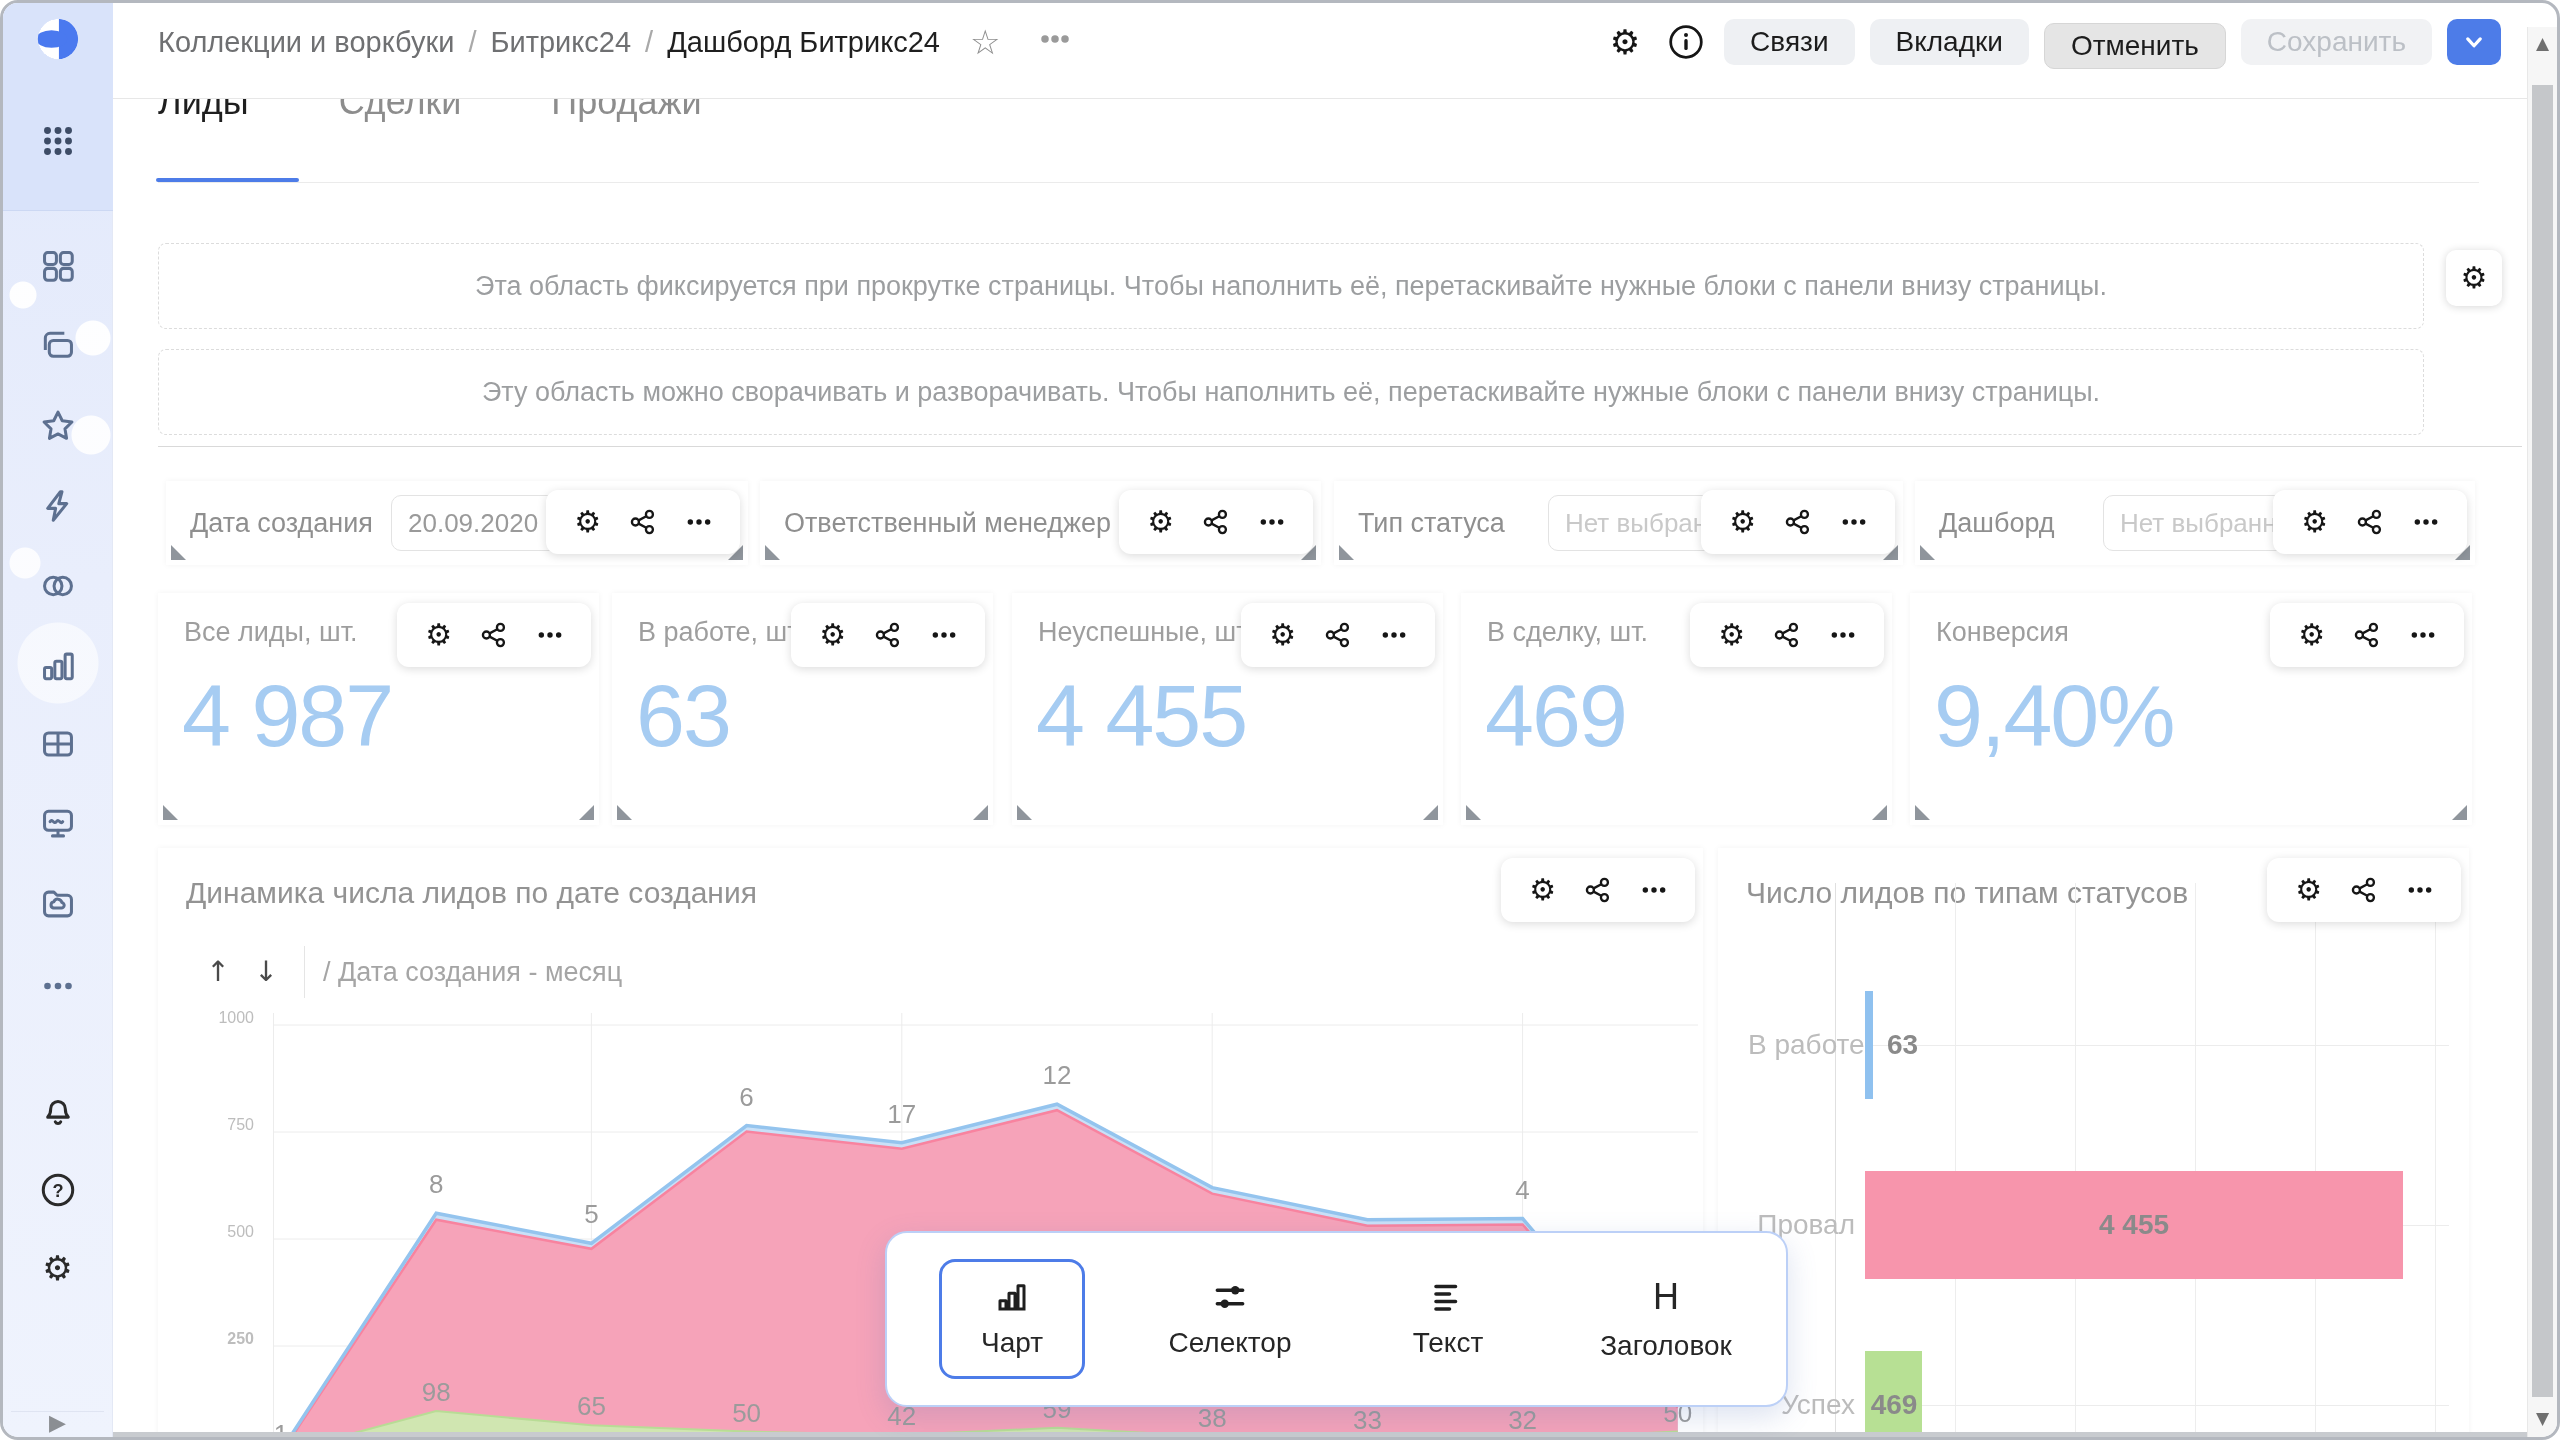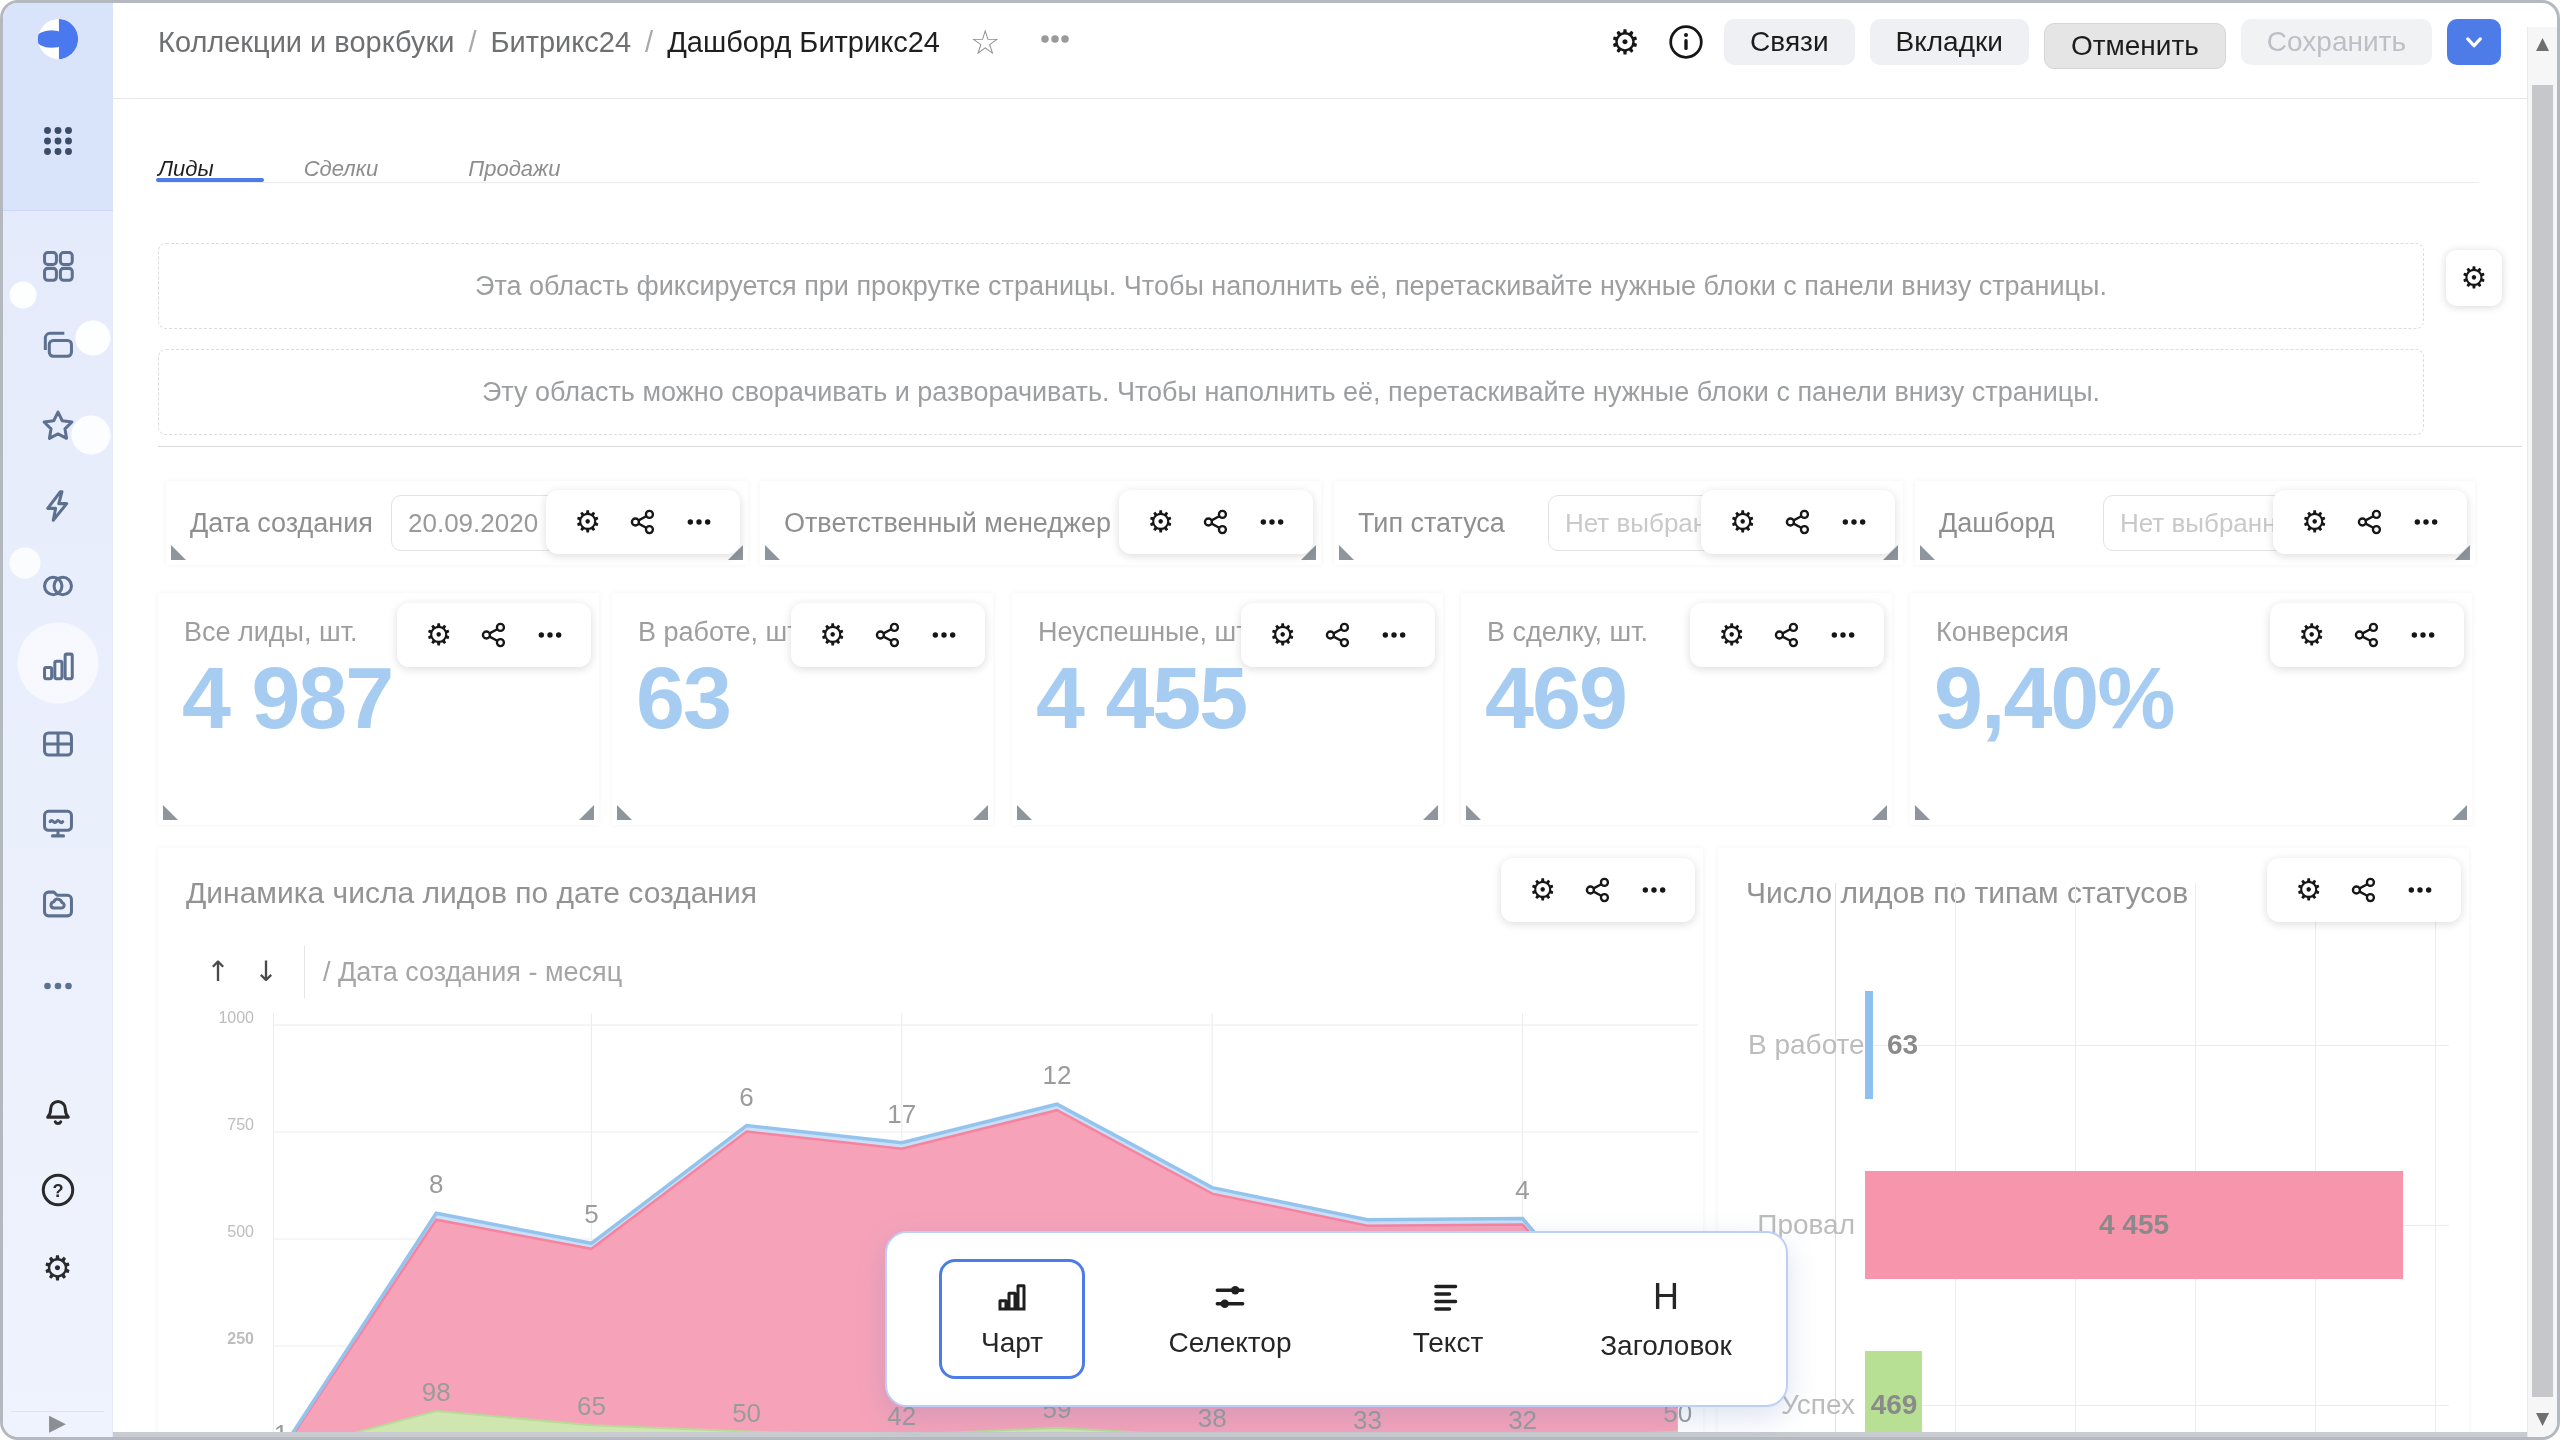--- a/index.html
+++ b/index.html
@@ -55,22 +55,22 @@
   #v-thumb { position:absolute; left:4px; right:4px; top:58px; bottom:40px; background:#c5c7ca; }
   .scroll-arrow { position:absolute; left:0; width:100%; text-align:center;
     font-size:17px; color:#6f6f6f; cursor:pointer; }
   #scroll-up { top:8px; } #scroll-down { bottom:10px; }
 
   
   #content { position:absolute; left:110px; top:78px; right:30px; bottom:0; background:#fff; }
   
   #tabs-row { position:absolute; left:45px; right:48px; top:0; height:102px;
     border-bottom:1px solid #ebebeb; display:flex; align-items:center; gap:90px; }
-  .tab { font-size:22px; color:#8d8d8d; cursor:pointer; position:relative; height:100%;
-    display:flex; align-items:flex-end;font-style:italic; }
+  .tab { font-size:36px; color:#8d8d8d; cursor:pointer; position:relative; height:100%;
+    display:flex; align-items:flex-start; }
   .tab.active { color:#1f1f1f; }
   .tab.active::after { content:""; position:absolute; left:-2px; right:-50px; bottom:0;
     height:4px; border-radius:2px; background:#4d7ce8; }
 
   
   .banner { position:absolute; left:45px; width:2266px; height:86px;
     border:1.5px dashed #dcdcdc; border-radius:8px; display:flex; align-items:center;
     justify-content:center; font-size:27px; color:#9c9ea0; background:#fff; }
   #banner-fixed { top:162px; }
   #banner-collapsible { top:268px; }
@@ -100,21 +100,21 @@
   .filter-card input { position:absolute; top:14px; height:56px; border:1.5px solid #e3e3e3;
     border-radius:10px; padding:0 16px; font-size:26px; font-family:inherit; color:#9a9a9a;
     background:#fff; outline:none; }
   .filter-card input::placeholder { color:#c9c9c9; }
   .filter-card .hover-toolbar { top:9px; }
 
   
   .kpi-card { top:512px; height:232px; }
   .kpi-title { position:absolute; left:26px; top:24px; font-size:27px; color:#9e9e9e;
     white-space:nowrap; }
-  .kpi-value { position:absolute; left:24px; top:54px; font-size:88px; font-weight:700;
+  .kpi-value { position:absolute; left:24px; top:72px; font-size:88px; font-weight:400;
     letter-spacing:-2px; color:#a6ccf2; white-space:nowrap; }
 
   
   .chart-widget { top:767px; height:595px; overflow:hidden; }
   .chart-title { position:absolute; left:28px; top:28px; font-size:30px; color:#939393;
     white-space:nowrap; }
   
   #drill-row { position:absolute; left:36px; top:96px; height:56px; display:flex;
     align-items:center; font-size:28px; color:#4a4a4a; }
   #drill-row .arrow { width:48px; text-align:center; cursor:pointer; }

